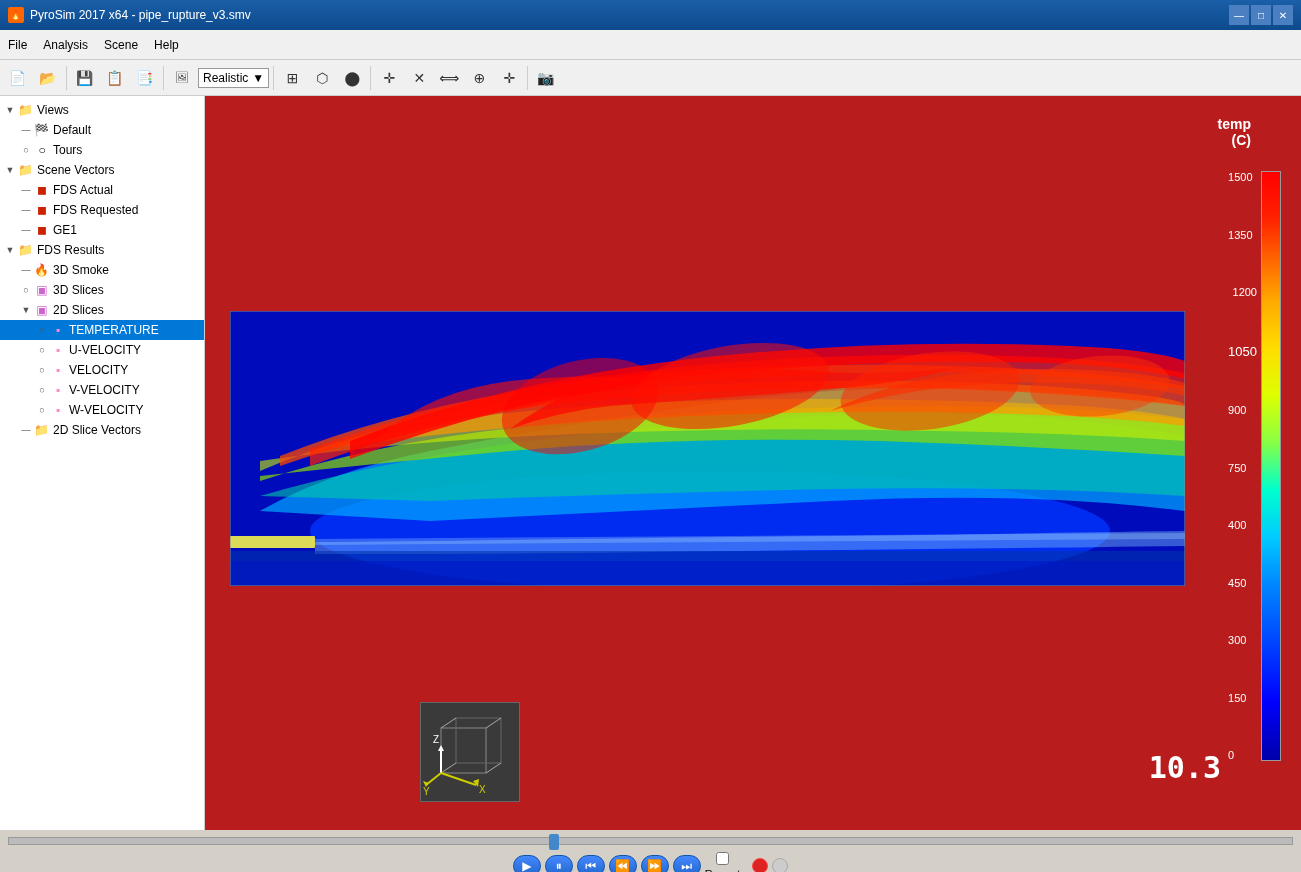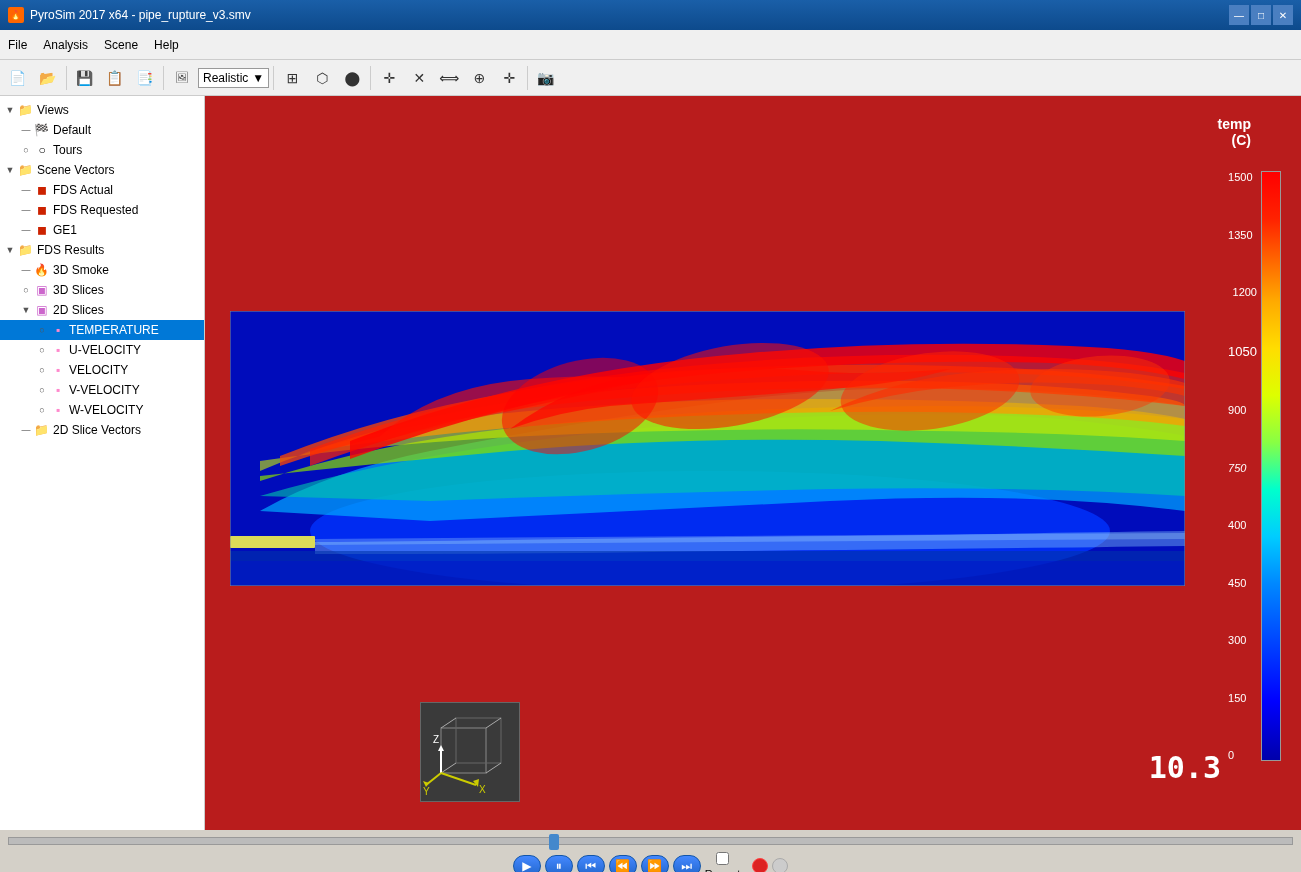--- a/index.html
+++ b/index.html
@@ -201,21 +201,21 @@
     </div>
 
     <div style="position:absolute; right:20px; top:75px; width:20px; height:590px; background: linear-gradient(to bottom, #ff0000 0%, #ff2200 8%, #ff6600 15%, #ffaa00 22%, #ffdd00 30%, #ddff00 38%, #88ff44 46%, #00ffcc 54%, #00ccff 62%, #0088ff 70%, #0044ff 80%, #0000ff 90%, #0000aa 100%); border: 1px solid #999;"></div>
 
     <div style="position:absolute; right:44px; top:75px; height:590px; display:flex; flex-direction:column; justify-content:space-between;">
       <span style="color:white; font-size:11px;">1500</span>
       <span style="color:white; font-size:11px;">1350</span>
       <span style="color:white; font-size:11px;text-align:right;">1200</span>
       <span style="color:white; font-size:13px;">1050</span>
       <span style="color:white; font-size:11px;">900</span>
-      <span style="color:white; font-size:11px;font-style:italic;">750</span>
+      <span style="color:white; font-size:11px;">750</span>
       <span style="color:white; font-size:11px;">400</span>
       <span style="color:white; font-size:11px;">450</span>
       <span style="color:white; font-size:11px;">300</span>
       <span style="color:white; font-size:11px;">150</span>
       <span style="color:white; font-size:11px;">0</span>
     </div>
 
     <div style="position:absolute; left:25px; top:215px; width:955px; height:275px;">
       <svg width="955" height="275" xmlns="http://www.w3.org/2000/svg">
         <defs>

